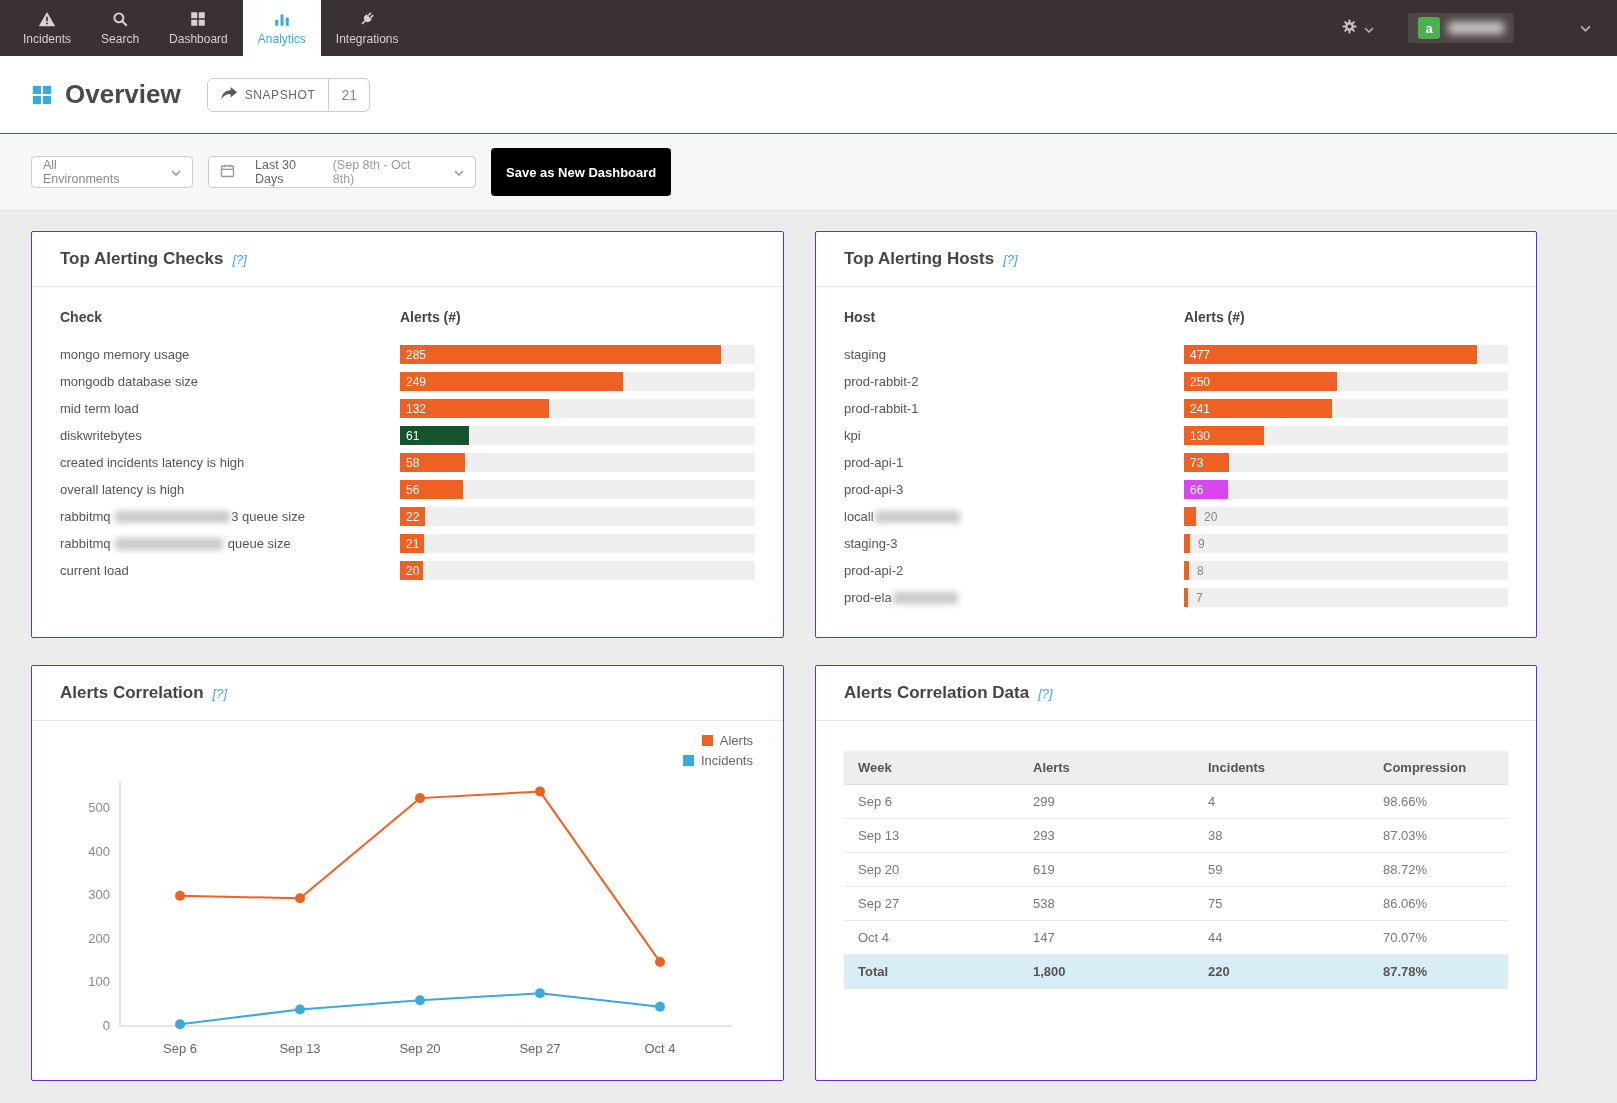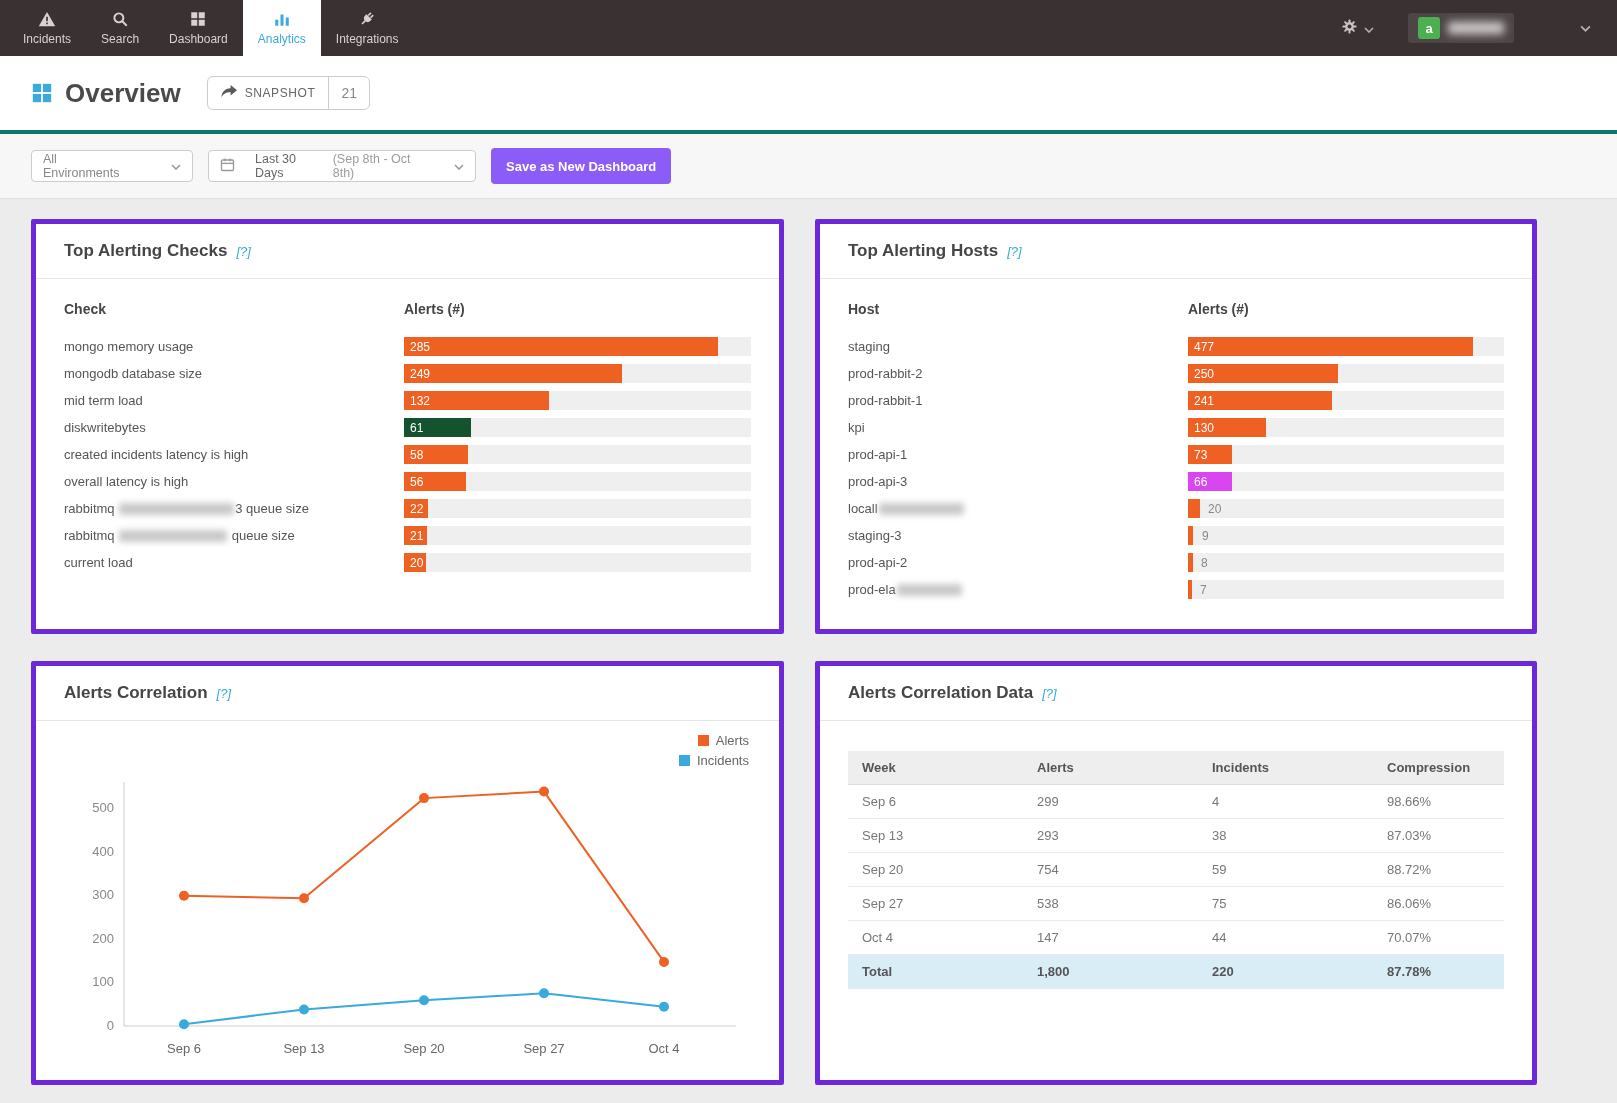--- a/index.html
+++ b/index.html
@@ -20,44 +20,44 @@
   .nav-right { margin-left:auto; display:flex; align-items:center; padding-right:26px; }
   .gear-group { display:flex; align-items:center; gap:6px; color:#c9c3c2; cursor:pointer; }
   .user-chip { display:flex; align-items:center; gap:8px; margin-left:34px; cursor:pointer;
                background:rgba(255,255,255,0.10); border-radius:3px; padding:4px 10px; }
   .avatar { width:22px; height:22px; background:#4caf50; border-radius:3px; color:#fff; font-size:13px;
             font-weight:bold; display:flex; align-items:center; justify-content:center; }
   .name-blur { display:inline-block; width:56px; height:12px; background:#cfcac9; border-radius:2px; filter:blur(4px); }
   .end-caret { margin-left:66px; cursor:pointer; display:flex; }
 
   
-  .page-header { background:#fff; padding:0 31px; height:78px; display:flex; align-items:center; border-bottom:4px solid #0f766e; }
+  .page-header { background:#fff; padding:0 31px; height:78px; display:flex; align-items:center; border-bottom:1px solid #0f766e; }
   .title-icon { margin-right:12px; display:flex; }
   .page-title { font-size:26px; font-weight:bold; color:#4a4a4a; margin:0; }
   .snapshot { margin-left:26px; display:inline-flex; align-items:stretch; border:1px solid #ccc; border-radius:6px;
               overflow:hidden; background:#fff; height:34px; cursor:pointer; }
   .snapshot-main { display:flex; align-items:center; gap:8px; padding:0 13px; color:#666; font-size:12px; letter-spacing:0.6px; }
   .snapshot-count { display:flex; align-items:center; padding:0 12px; border-left:1px solid #ccc; color:#888; font-size:14px; }
 
   
   .filter-bar { background:#f7f7f7; border-bottom:1px solid #e2e2e2; padding:14px 31px; display:flex; align-items:center; gap:15px; }
   .select { background:#fff; border:1px solid #ccc; border-radius:4px; height:32px; display:inline-flex;
             align-items:center; padding:0 11px; font-size:12.5px; color:#888; gap:20px; cursor:pointer; }
   .select .spacer { flex:1; }
   .env-select { width:162px; }
   .date-select { width:268px; }
   .date-main { color:#666; }
   .date-detail { color:#9c9c9c; }
-  .save-btn { background:#8b5cf6; border:none; color:#fff; font-weight:bold; font-size:13px; height:36px;
+  .save-btn { background:#000000; border:none; color:#fff; font-weight:bold; font-size:13px; height:48px;
               padding:0 15px; border-radius:4px; cursor:pointer; font-family:inherit; }
 
   
   .content { padding:20px 0 36px 31px; display:grid; grid-template-columns:753px 722px; column-gap:31px; row-gap:27px; align-items:stretch; }
 
-  .card { background:#fff; border:5px solid #6d28d9; border-radius:2px; }
+  .card { background:#fff; border:1px solid #6d28d9; border-radius:2px; }
   .card-header { padding:17px 28px; border-bottom:1px solid #e6e6e6; display:flex; align-items:baseline; gap:9px; }
   .card-title { font-size:17px; font-weight:bold; color:#454545; }
   .help-link { color:#3aa9dc; font-size:13px; font-style:italic; cursor:pointer; text-decoration:none; }
 
   .card-body { padding:22px 28px 26px; }
   .bar-head { display:flex; margin-bottom:16px; }
   .bar-head .c1 { width:340px; flex:none; font-weight:bold; font-size:14px; color:#454545; }
   .bar-head .c2 { font-weight:bold; font-size:14px; color:#454545; }
   .bar-row { display:flex; align-items:center; height:27px; }
   .bar-label { width:340px; flex:none; font-size:13px; color:#555; padding-right:14px; display:flex; align-items:center; white-space:pre; }
@@ -477,21 +477,21 @@
               <td>98.66%</td>
             </tr>
             <tr>
               <td>Sep 13</td>
               <td>293</td>
               <td>38</td>
               <td>87.03%</td>
             </tr>
             <tr>
               <td>Sep 20</td>
-              <td>754</td>
+              <td>619</td>
               <td>59</td>
               <td>88.72%</td>
             </tr>
             <tr>
               <td>Sep 27</td>
               <td>538</td>
               <td>75</td>
               <td>86.06%</td>
             </tr>
             <tr>

